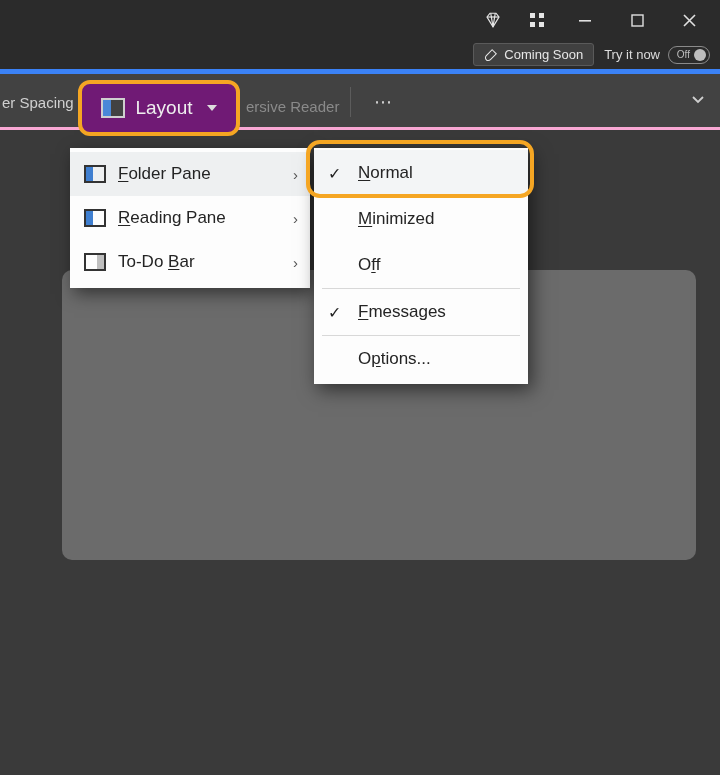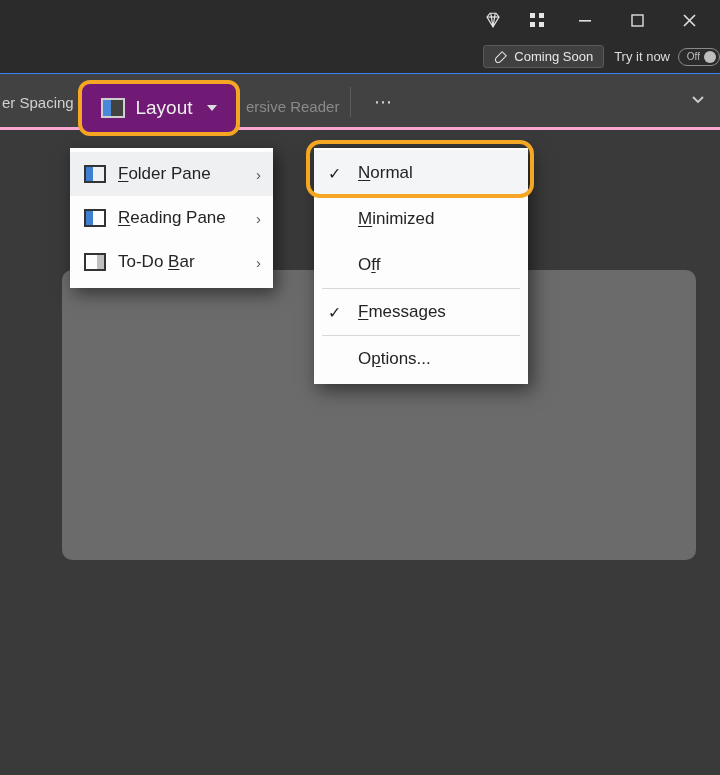--- a/index.html
+++ b/index.html
@@ -9,21 +9,21 @@
   .titlebar {
     height: 40px; background: #2b2b2b; display: flex; justify-content: flex-end; align-items: center;
     padding-right: 8px; gap: 6px;
   }
   .titlebar .tb-icon { color: #e6e6e6; width: 38px; height: 38px; display:flex; align-items:center; justify-content:center; }
   .titlebar .win-btn { width: 46px; height: 38px; display:flex; align-items:center; justify-content:center; color:#e0e0e0; }
 
   
   .comingsoon-row {
     height: 34px; background: #2b2b2b; display:flex; justify-content:flex-end; align-items:center;
-    padding-right: 0; gap: 10px; border-bottom: 1px solid #3b82f6;
+    padding-right: 10px; gap: 10px; border-bottom: 5px solid #3b82f6;
   }
   .coming-soon-btn {
     display:flex; align-items:center; gap:6px;
     background: #404040; border:1px solid #5a5a5a; border-radius: 3px;
     padding: 3px 10px; color:#e6e6e6; font-size: 13px;
   }
   .try-it { color:#dcdcdc; font-size:13px; display:flex; align-items:center; gap:8px; }
   .toggle {
     width: 42px; height: 18px; border:1px solid #8a8a8a; border-radius: 10px;
     display:flex; align-items:center; justify-content:flex-end; padding: 1px 3px;
@@ -84,21 +84,21 @@
     content:""; position:absolute; left:0; right:0; top:0; height:0;
     border-left:24px solid transparent; border-right:24px solid transparent;
     border-top:18px solid #c9c9c9; opacity:.0;
   }
   .envelope svg { position:absolute; inset:0; }
   .reading-empty .line1 { font-size:20px; color:#d8d8d8; }
   .reading-empty .line2 { font-size:13px; color:#bcbcbc; margin-top:8px; }
 
   
   .menu1 {
-    position:absolute; left:70px; top:148px; width:203px;
+    position:absolute; left:70px; top:148px; width:240px;
     background:#fdfdfd; box-shadow: 4px 6px 16px rgba(0,0,0,.5);
     z-index: 8; padding: 4px 0;
   }
   .menu1-item {
     display:flex; align-items:center; gap:12px; padding: 12px 14px;
     font-size:17px; color:#242424; position:relative;
   }
   .menu1-item.hover { background:#eef0f1; }
   .menu1-item .chev { position:absolute; right:12px; color:#555; font-size:15px; }
   .mi-icon { width:22px; height:18px; border:2px solid #333; position:relative; flex-shrink:0; }

